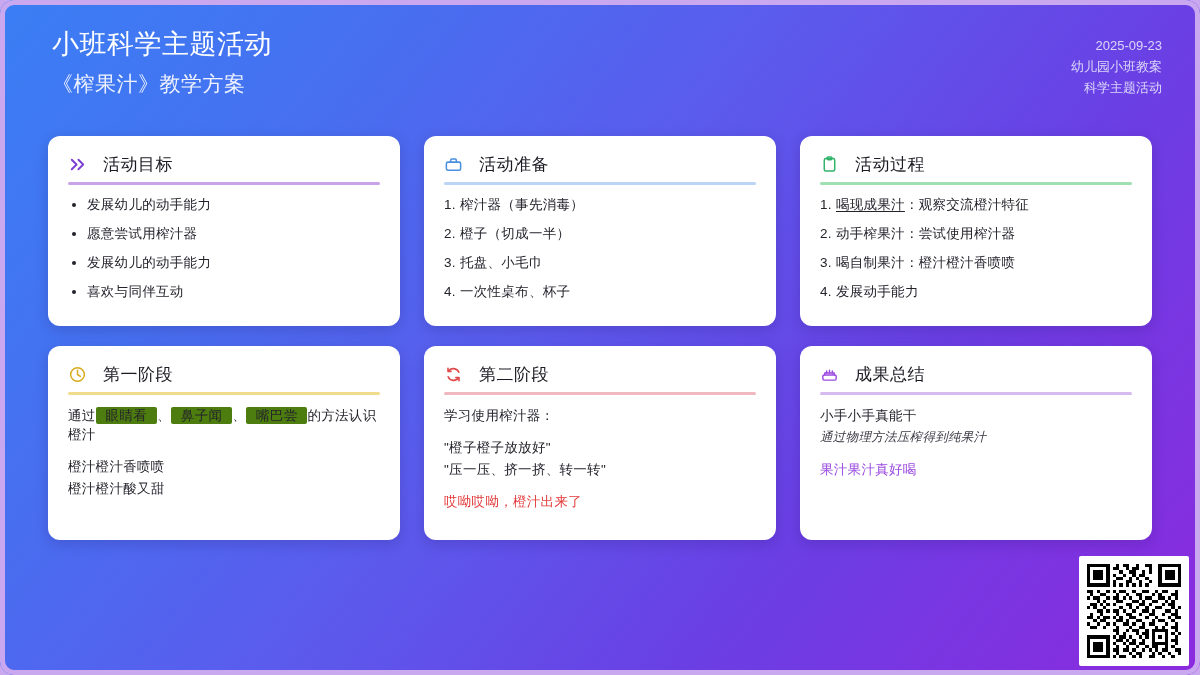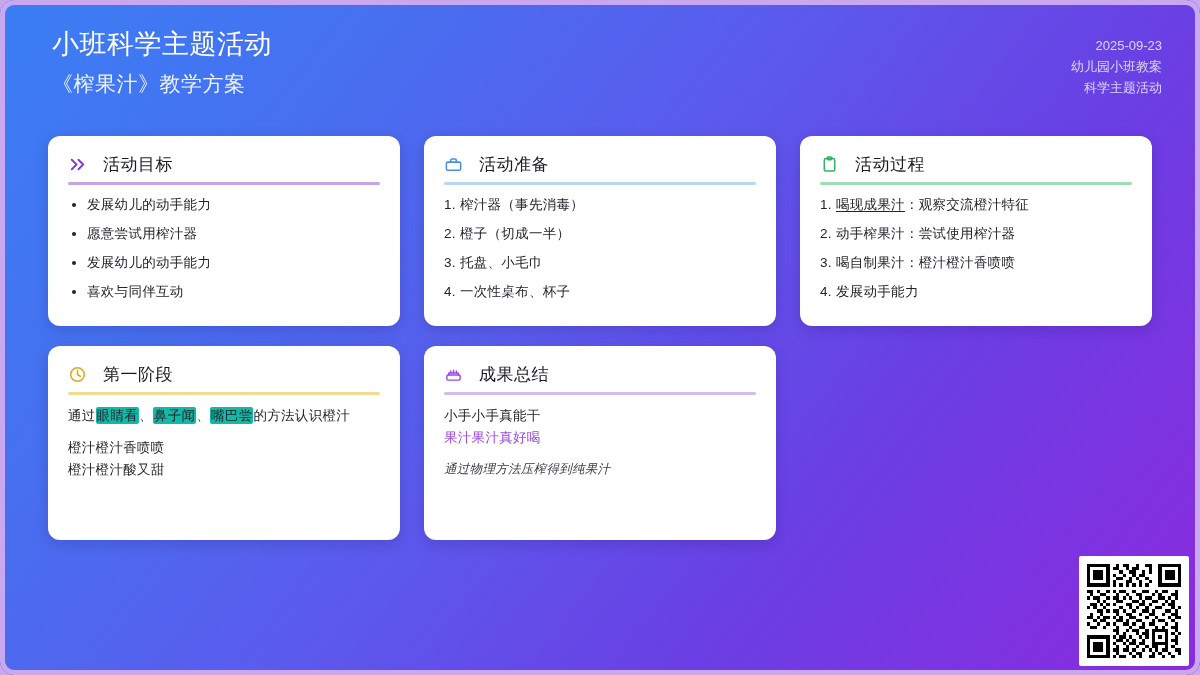--- a/index.html
+++ b/index.html
@@ -88,21 +88,21 @@
   ol.num{margin:0;padding:0;list-style:none;counter-reset:n;}
   ol.num li{
     font-size:13.5px;color:#23232b;line-height:17px;margin-bottom:12px;
     counter-increment:n;letter-spacing:.3px;
   }
   ol.num li:before{content:counter(n) ". ";}
   .u{ text-decoration:underline; text-underline-offset:2px;}
 
   .para{font-size:13.5px;color:#23232b;line-height:19px;letter-spacing:.3px;margin:0 0 13px 0;}
   .tight{margin-bottom:3px;}
-  .hl{background:#14b8a6;padding:1px 1px;border-radius:2px;}
+  .hl{background:#4d7c0f;padding:1px 10px;border-radius:2px;}
   .red{color:#e33b3b;}
   .pur{color:#9a4ae0;}
   .ital{font-style:italic;font-size:12.5px;color:#3a3a44;}
 
   
   .qr{
     position:absolute;right:6px;bottom:4px;
     width:110px;height:110px;background:#fff;
     padding:8px;box-sizing:border-box;
     border-radius:2px;
@@ -202,38 +202,58 @@
               </svg>
           </span>
           <span class="card-title">第一阶段</span>
         </div>
         <div class="rule" style="background:#f0dc8c"></div>
         <p class="para"><span>通过</span><span class="hl">眼睛看</span><span>、</span><span class="hl">鼻子闻</span><span>、</span><span class="hl">嘴巴尝</span><span>的方法认识橙汁</span></p>
         <p class="para tight">橙汁橙汁香喷喷</p>
         <p class="para">橙汁橙汁酸又甜</p>
       </div>
 
+      <div class="card">
+        <div class="card-head">
+          <span class="card-ico">
+            <svg viewBox="0 0 20 20" width="19" height="19">
+                <g fill="none" stroke="#e04a4a" stroke-width="1.7" stroke-linecap="round" stroke-linejoin="round">
+                  <path d="M15.6 7.6A6.2 6.2 0 0 0 4.7 6.6"></path>
+                  <path d="M4.4 12.4a6.2 6.2 0 0 0 10.9 1"></path>
+                  <path d="M4.2 3.4v3.3h3.3"></path>
+                  <path d="M15.8 16.6v-3.3h-3.3"></path>
+                </g>
+              </svg>
+          </span>
+          <span class="card-title">第二阶段</span>
+        </div>
+        <div class="rule" style="background:#f0b9c0"></div>
+        <p class="para">学习使用榨汁器：</p>
+        <p class="para tight">"橙子橙子放放好"</p>
+        <p class="para">"压一压、挤一挤、转一转"</p>
+        <p class="para red">哎呦哎呦，橙汁出来了</p>
+      </div>
 
       <div class="card">
         <div class="card-head">
           <span class="card-ico">
             <svg viewBox="0 0 20 20" width="19" height="19">
                 <g fill="none" stroke="#9a4ae0" stroke-width="1.5" stroke-linecap="round" stroke-linejoin="round">
                   <rect x="3" y="10.5" width="14" height="5.4" rx="1.3"></rect>
                   <path d="M5 10.5V8.4h10v2.1"></path>
                   <path d="M7 8.4V6.2M10 8.4V5.6M13 8.4V6.2"></path>
                 </g>
               </svg>
           </span>
           <span class="card-title">成果总结</span>
         </div>
         <div class="rule" style="background:#d6bbf0"></div>
         <p class="para tight">小手小手真能干</p>
+        <p class="para ital">通过物理方法压榨得到纯果汁</p>
         <p class="para pur">果汁果汁真好喝</p>
-        <p class="para ital">通过物理方法压榨得到纯果汁</p>
       </div>
 
     </div>
 
     <div class="qr">
       <svg viewBox="0 0 29 29" shape-rendering="crispEdges" aria-hidden="true">
         <rect width="29" height="29" fill="#fff"></rect>
         <g fill="#000">
 
           <rect x="0" y="0" width="7" height="1"></rect>

